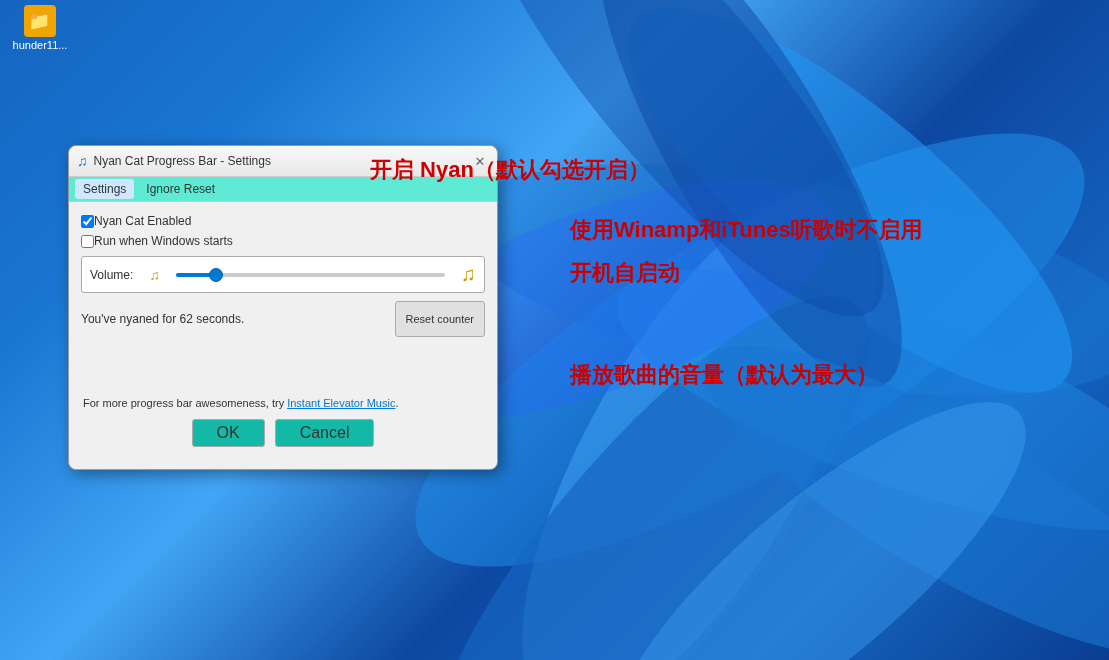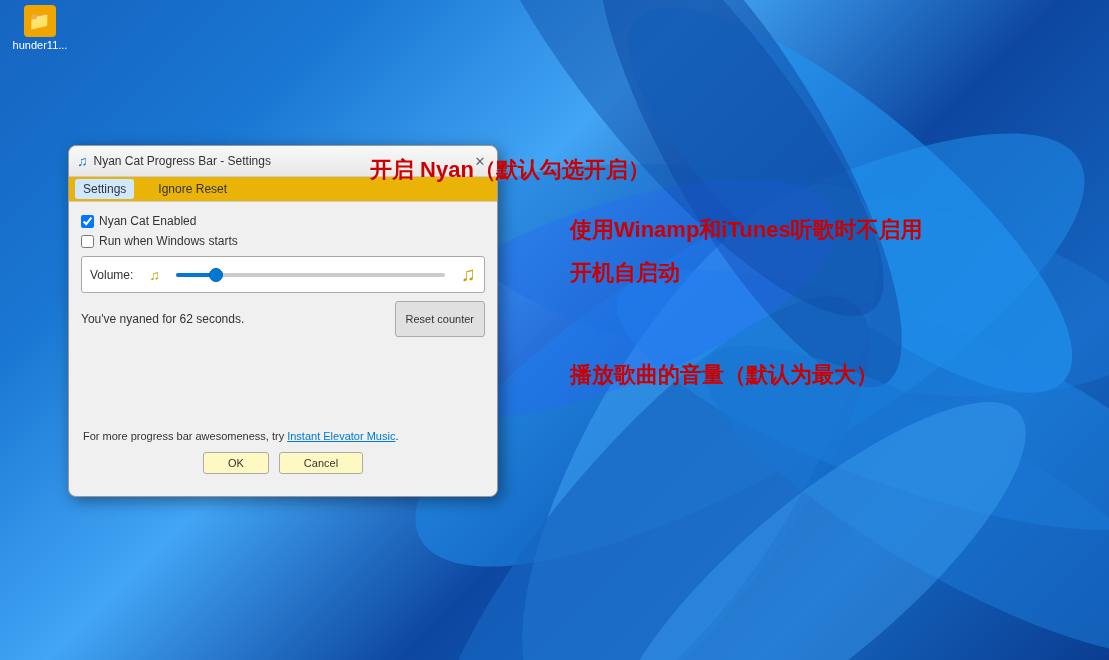--- a/index.html
+++ b/index.html
@@ -94,24 +94,24 @@
       font-size: 13px;
       color: #666;
       display: flex;
       align-items: center;
       justify-content: center;
       border-radius: 3px;
     }
 
     .dialog-menu {
       display: flex;
-      gap: 16px;
+      gap: 4px;
       padding: 2px 6px;
       border-bottom: 1px solid #ccc;
-      background: #eab308;
+      background: #5eead4;
     }
 
     .menu-item {
       padding: 3px 8px;
       font-size: 12px;
       color: #333;
       cursor: pointer;
       border-radius: 3px;
     }
 
@@ -119,21 +119,20 @@
       background: #d0e8ff;
     }
 
     .dialog-body {
       padding: 12px 12px;
     }
 
     .checkbox-row {
       display: flex;
       align-items: center;
-      gap: 5px;
       margin-bottom: 6px;
       font-size: 12px;
       color: #333;
     }
 
     .checkbox-row input[type="checkbox"] {
       width: 13px;
       height: 13px;
       cursor: pointer;
     }
@@ -227,42 +226,42 @@
       background: #e0e0e0;
       border: 1px solid #aaa;
       border-radius: 3px;
       cursor: pointer;
       color: #333;
     }
 
     .dialog-footer-text {
       font-size: 11px;
       color: #333;
-      margin-top: 93px;
+      margin-top: 60px;
       margin-bottom: 10px;
       padding: 0 2px;
     }
 
     .footer-link {
       color: #0078d4;
       text-decoration: underline;
       cursor: pointer;
     }
 
     .dialog-buttons {
       display: flex;
       justify-content: center;
       gap: 10px;
       padding-bottom: 10px;
     }
 
     .dialog-btn {
       padding: 4px 24px;
-      font-size: 11px;
-      background: #fef9c3;
+      font-size: 16px;
+      background: #14b8a6;
       border: 1px solid #aaa;
       border-radius: 3px;
       cursor: pointer;
       color: #333;
       min-width: 60px;
     }
 
     
     .svg-overlay {
       position: absolute;

